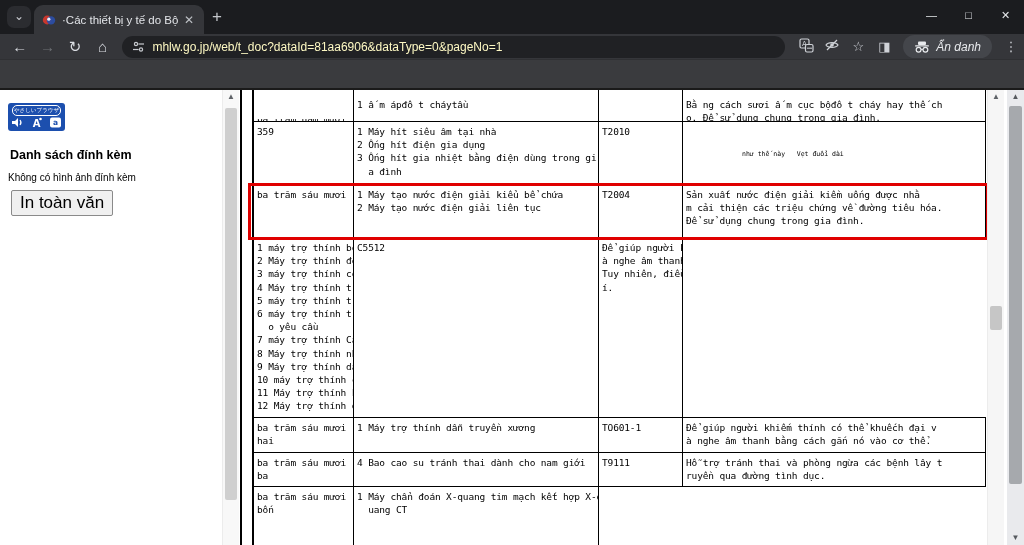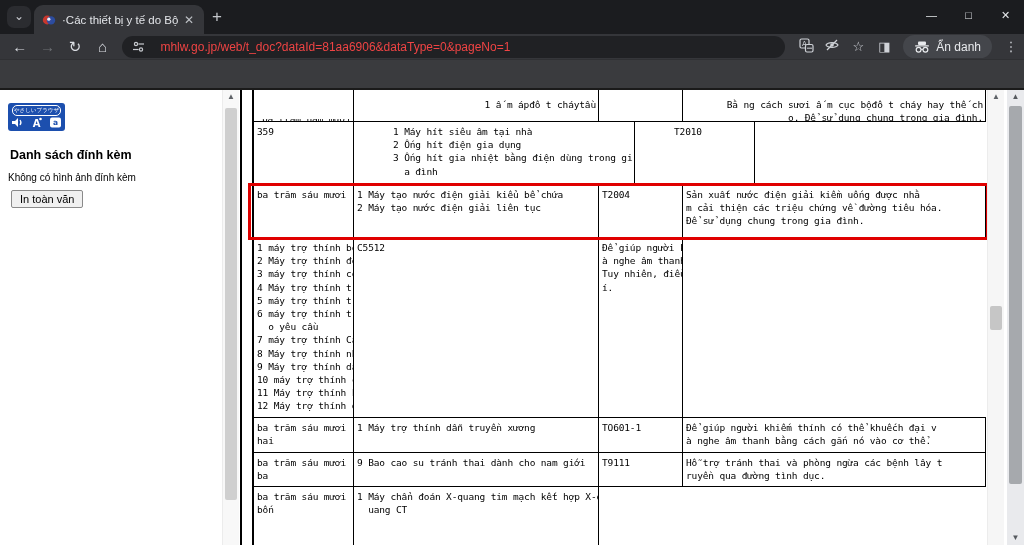--- a/index.html
+++ b/index.html
@@ -17,60 +17,60 @@
   .newtab{position:absolute;left:212px;top:7px;color:#c4c7cc;font-size:17px;line-height:20px;}
   .wincontrols{position:absolute;right:0;top:0;height:30px;display:flex;}
   .winbtn{width:37px;height:30px;color:#e6e8eb;font-size:11px;display:flex;align-items:center;justify-content:center;}
 
   .toolbar{position:absolute;left:0;top:34px;width:1024px;height:26px;background:#35363a;
     display:flex;align-items:center;border-bottom:1px solid #2f3033;box-sizing:border-box;}
   .navicon{color:#dadde2;font-size:15px;width:28px;text-align:center;}
   .navicon.dim{color:#6e7175;}
   .omnibox{height:22px;width:672px;margin-left:6px;background:#202124;border-radius:11px;
     display:flex;align-items:center;padding:0 10px;box-sizing:border-box;}
-  .url{color:#ef4444;font-size:12px;white-space:nowrap;overflow:hidden;margin-left:15px;}
+  .url{color:#fef9c3;font-size:12px;white-space:nowrap;overflow:hidden;margin-left:7px;}
   .tb-right{display:flex;align-items:center;margin-left:8px;}
   .tbicon{width:26px;text-align:center;color:#cfd2d7;font-size:13px;}
   .badge{height:23px;background:#44464b;border-radius:12px;color:#e8eaed;font-size:12px;
-    display:flex;align-items:center;padding:0 11px;margin:0 6px;white-space:nowrap;}
+    display:flex;align-items:center;padding:0 11px;margin:0 6px;white-space:nowrap;font-style:italic;}
   .badge svg{margin-right:6px;}
 
   .band{position:absolute;left:0;top:60px;width:1024px;height:28px;background:#3a3b3e;}
 
   
   .content{position:absolute;left:0;top:88px;width:1024px;height:457px;background:#fff;
     border-top:2px solid #1a1a1a;box-sizing:border-box;}
 
   
   .sidebar{position:absolute;left:0;top:0;width:240px;height:455px;background:#fff;}
   .widget{position:absolute;left:8px;top:13px;width:57px;height:28px;background:#1c4fae;border-radius:3px;}
   .widget .pill{position:absolute;left:4px;top:2px;width:47px;height:9px;border:1px solid #fff;
     border-radius:5px;color:#fff;font-size:5.5px;line-height:8px;text-align:center;overflow:hidden;}
   .widget .icons{position:absolute;left:3px;top:13px;width:51px;height:12px;display:flex;
     justify-content:space-between;align-items:center;}
   .heading{position:absolute;left:10px;top:58px;font-size:12.5px;font-weight:bold;color:#000;}
   .note{position:absolute;left:8px;top:82px;font-size:10px;color:#000;}
-  .btn{position:absolute;left:11px;top:100px;font-size:11px;color:#000;background:#f0f0f0;
+  .btn{position:absolute;left:11px;top:100px;font-size:17px;color:#000;background:#f0f0f0;
     border:1px solid #8a8a8a;border-radius:2px;padding:2px 8px;}
   .sb-scroll{position:absolute;left:222px;top:0;width:16px;height:455px;background:#f8f8f8;border-left:1px solid #ececec;}
   .sb-scroll .arr{height:14px;color:#5f6368;font-size:8px;text-align:center;line-height:14px;}
   .sb-thumb{position:absolute;left:2px;top:18px;width:12px;height:392px;background:#cfcfcf;border-radius:2px;}
 
   .frame-divider{position:absolute;left:240px;top:0;width:2px;height:455px;background:#000;}
 
   
   .mainframe{position:absolute;left:242px;top:0;width:765px;height:455px;background:#fff;}
   .vtable{position:absolute;left:10px;top:0;width:734px;border-left:2px solid #000;box-sizing:border-box;}
   .trow{display:grid;grid-template-columns:100px 245px 84px 1fr;border-bottom:1px solid #000;box-sizing:border-box;overflow:hidden;}
   .trow.last{border-bottom:none;}
   .cell{border-right:1px solid #000;padding:3px 2px 0 3px;box-sizing:border-box;overflow:hidden;
     font-family:"DejaVu Sans Mono", monospace;font-size:9.5px;line-height:13.2px;letter-spacing:-0.15px;
     white-space:pre;color:#000;}
   .pt8{padding-top:8px;}
-  .r0{height:32px;text-align:right;} .r1{height:63px;gap:36px;} .r2{height:53px;} .r3{height:180px;}
+  .r0{height:32px;} .r1{height:63px;} .r2{height:53px;} .r3{height:180px;}
   .r4{height:35px;} .r5{height:34px;} .r6{height:58px;}
   .clip-b{height:6px;overflow:hidden;} .clip-b span{display:block;margin-top:-7.5px;}
   .clip-m{height:6px;overflow:hidden;} .clip-m span{display:block;margin-top:-4px;}
   .ruby{font-size:6.5px;line-height:7px;height:7px;letter-spacing:0;margin-left:56px;white-space:pre;}
 
   .redbox{position:absolute;left:6px;top:93px;width:741px;height:57px;border:3px solid #e00000;box-sizing:border-box;}
 
   .mf-scroll{position:absolute;left:745px;top:0;width:16px;height:455px;background:#f6f6f6;border-left:1px solid #ececec;}
   .mf-scroll .arr{height:14px;color:#5f6368;font-size:8px;text-align:center;line-height:14px;}
   .mf-thumb{position:absolute;left:2px;top:216px;width:12px;height:24px;background:#c6c6c6;border-radius:2px;}
@@ -198,20 +198,24 @@
 o. Để sử dụng chung trong gia đình.</div></div>
       </div>
 
       <div class="trow r1">
         <div class="cell">359</div>
         <div class="cell">1 Máy hít siêu âm tại nhà
 2 Ống hít điện gia dụng
 3 Ống hít gia nhiệt bằng điện dùng trong gi
   a đình</div>
         <div class="cell">T2010</div>
+        <div class="cell">
+          <div class="ruby">như thế này   Vẹt đuổi dài</div>
+          
+        </div>
       </div>
 
       <div class="trow r2">
         <div class="cell">ba trăm sáu mươi</div>
         <div class="cell">1 Máy tạo nước điện giải kiểu bể chứa
 2 Máy tạo nước điện giải liên tục</div>
         <div class="cell">T2004</div>
         <div class="cell">Sản xuất nước điện giải kiềm uống được nhằ
 m cải thiện các triệu chứng về đường tiêu hóa.
 Để sử dụng chung trong gia đình.</div>
@@ -243,21 +247,21 @@
 hai</div>
         <div class="cell">1 Máy trợ thính dẫn truyền xương</div>
         <div class="cell">TO601-1</div>
         <div class="cell">Để giúp người khiếm thính có thể khuếch đại v
 à nghe âm thanh bằng cách gắn nó vào cơ thể.</div>
       </div>
 
       <div class="trow r5">
         <div class="cell">ba trăm sáu mươi
 ba</div>
-        <div class="cell">9 Bao cao su tránh thai dành cho nam giới</div>
+        <div class="cell">4 Bao cao su tránh thai dành cho nam giới</div>
         <div class="cell">T9111</div>
         <div class="cell">Hỗ trợ tránh thai và phòng ngừa các bệnh lây t
 ruyền qua đường tình dục.</div>
       </div>
 
       <div class="trow r6 last">
         <div class="cell">ba trăm sáu mươi
 bốn</div>
         <div class="cell">1 Máy chẩn đoán X-quang tim mạch kết hợp X-q
   uang CT</div>

